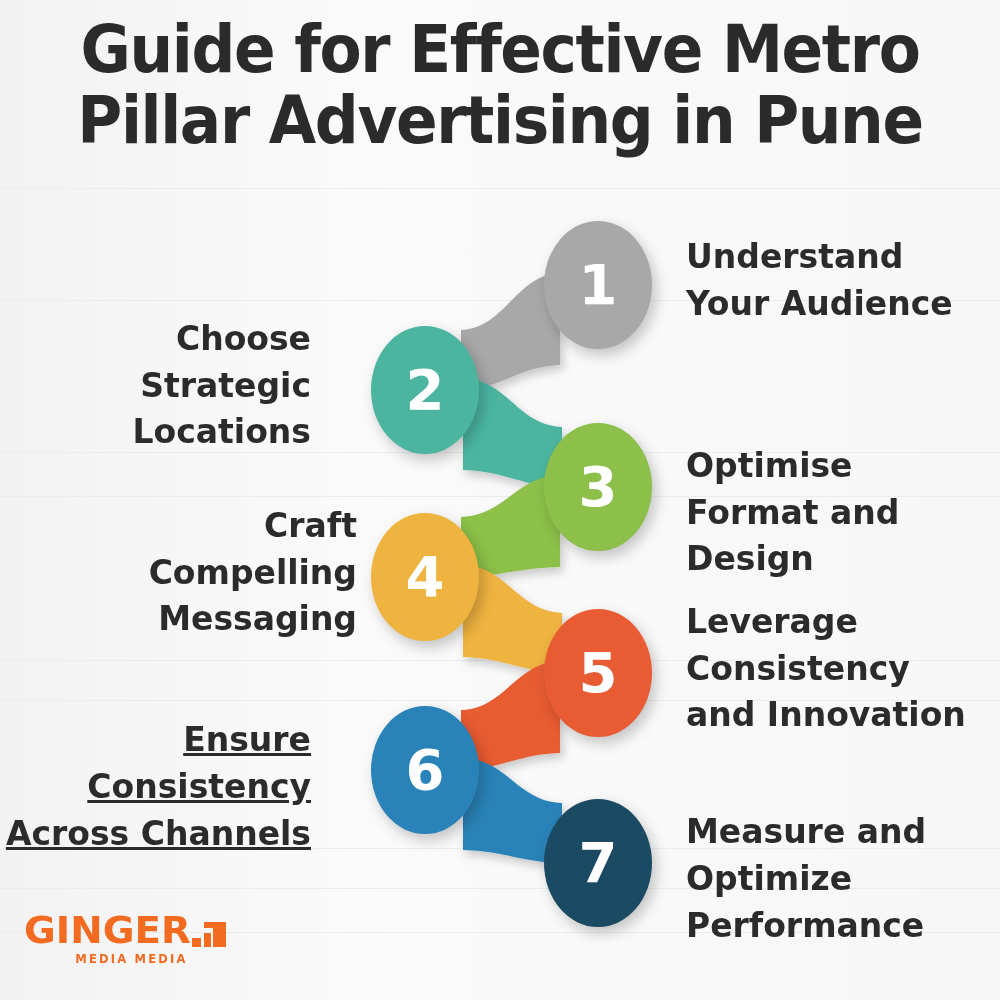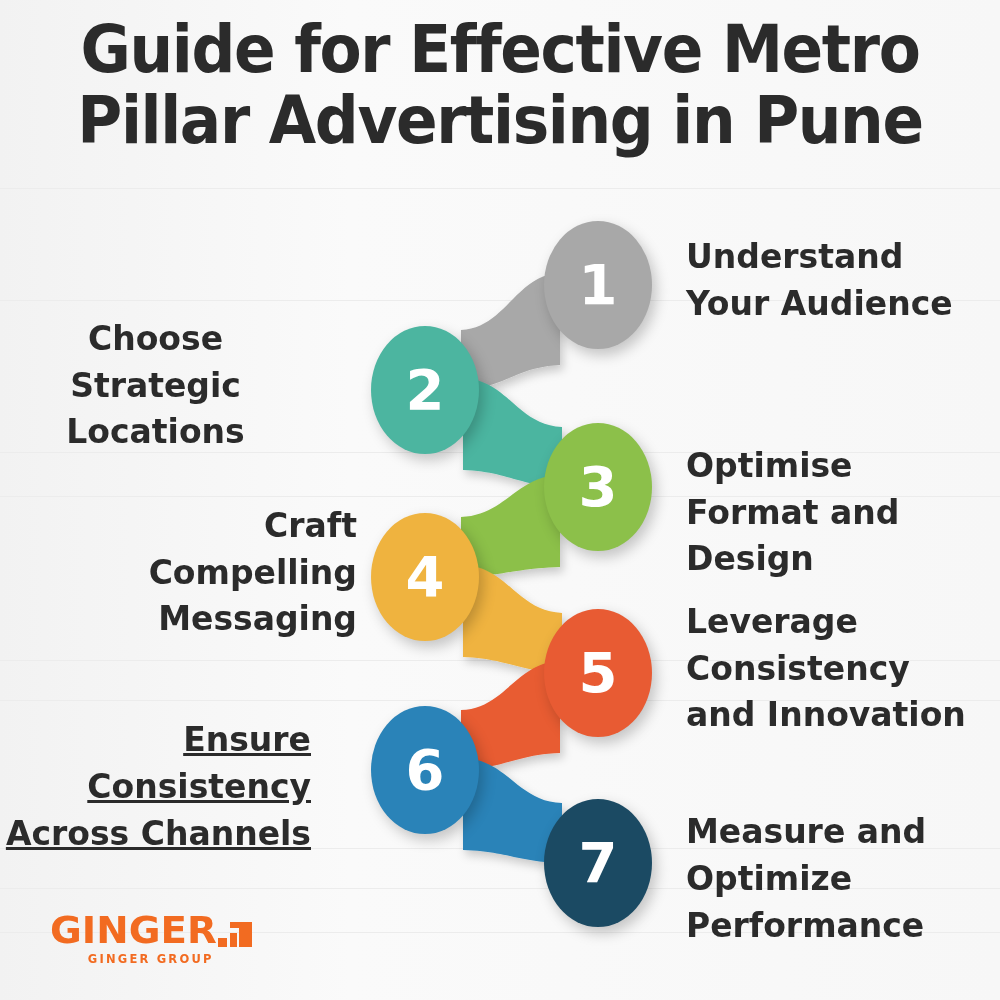--- a/index.html
+++ b/index.html
@@ -73,21 +73,20 @@
     z-index: 3;
   }
 
   
   #logo {
     position: absolute;
     left: 24px; bottom: 34px;
     display: flex;
     align-items: flex-end;
     gap: 4px;
-    margin-left: 26px;
   }
   #logo-wordmark { position: relative; }
   #logo-word {
     font-family: "DejaVu Sans", sans-serif;
     font-weight: bold;
     font-size: 38px;
     letter-spacing: 0px;
     color: #F26B21;
     line-height: 1;
     transform: scaleX(1.02);
@@ -141,21 +140,21 @@
       <div class="node" style="left: 371px; top: 326px; width: 108px; height: 128px; background: rgb(76, 181, 160);">2</div>
       <div class="node" style="left: 544px; top: 423px; width: 108px; height: 128px; background: rgb(140, 192, 74);">3</div>
       <div class="node" style="left: 371px; top: 513px; width: 108px; height: 128px; background: rgb(239, 179, 63);">4</div>
       <div class="node" style="left: 544px; top: 609px; width: 108px; height: 128px; background: rgb(232, 91, 51);">5</div>
       <div class="node" style="left: 371px; top: 706px; width: 108px; height: 128px; background: rgb(42, 131, 184);">6</div>
       <div class="node" style="left: 544px; top: 799px; width: 108px; height: 128px; background: rgb(27, 74, 99);">7</div>
     </div>
   <div id="labels">
       <div class="label right" style="top: 234.14px; left: 686px; width: 308px;">Understand
 Your Audience</div>
-      <div class="label left" style="top: 315.71px; left: 0px; width: 311px; text-align: center;">Choose
+      <div class="label left" style="top: 315.71px; left: 0px; width: 311px;">Choose
 Strategic
 Locations</div>
       <div class="label right" style="top: 412.71px; left: 686px; width: 308px; margin-top: 30px;">Optimise
 Format and
 Design</div>
       <div class="label left" style="top: 502.71px; left: 0px; width: 311px; padding-left: 46px;">Craft
 Compelling
 Messaging</div>
       <div class="label right" style="top: 598.71px; left: 686px; width: 308px;">Leverage
 Consistency
@@ -165,21 +164,21 @@
 Across Channels</div>
       <div class="label right" style="top: 809px; left: 686px; width: 308px;">Measure and
 Optimize
 Performance</div>
     </div>
 </div>
 
 <div id="logo">
   <div id="logo-wordmark">
     <div id="logo-word">GINGER</div>
-    <div id="logo-sub">GINGER GROUP</div>
+    <div id="logo-sub">MEDIA MEDIA</div>
   </div>
   <svg id="logo-mark" width="34" height="28" viewBox="0 0 34 28">
     <path d="M0 16 h9 v9 H0 Z" fill="#F26B21"></path>
     <path d="M12 11 h7 v14 h-7 Z" fill="#F26B21"></path>
     <path d="M12 0 h22 v6 h-22 Z" fill="#F26B21"></path>
     <path d="M28 0 h6 v25 h-6 Z" fill="#F26B21"></path>
     <path d="M21 6 h7 v19 h-7 Z" fill="#F26B21"></path>
   </svg>
 </div>
 

